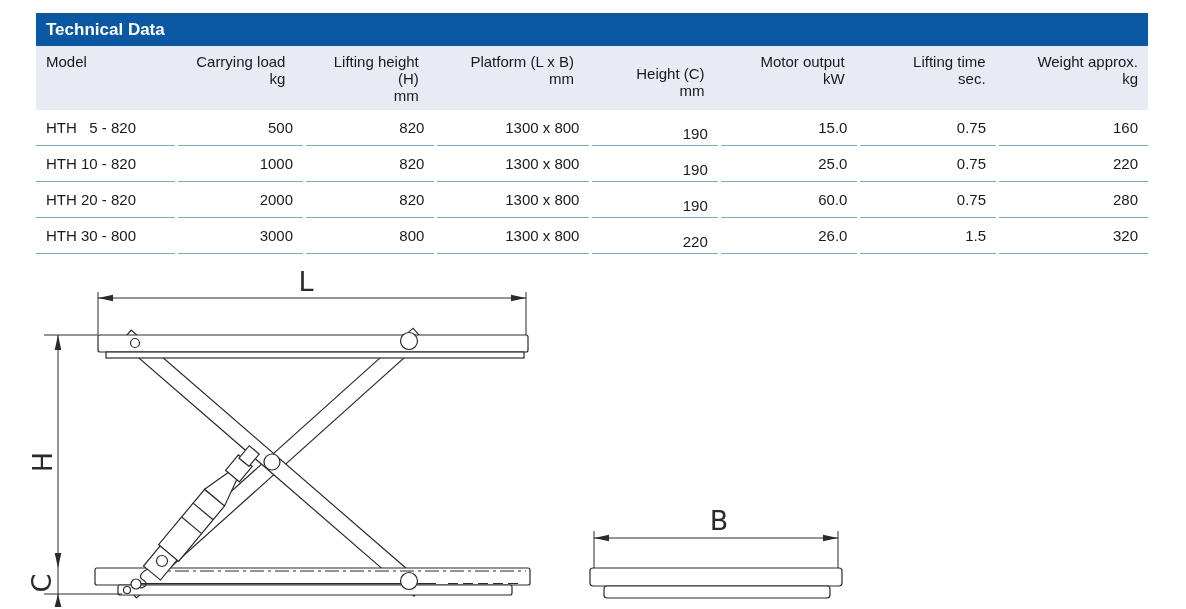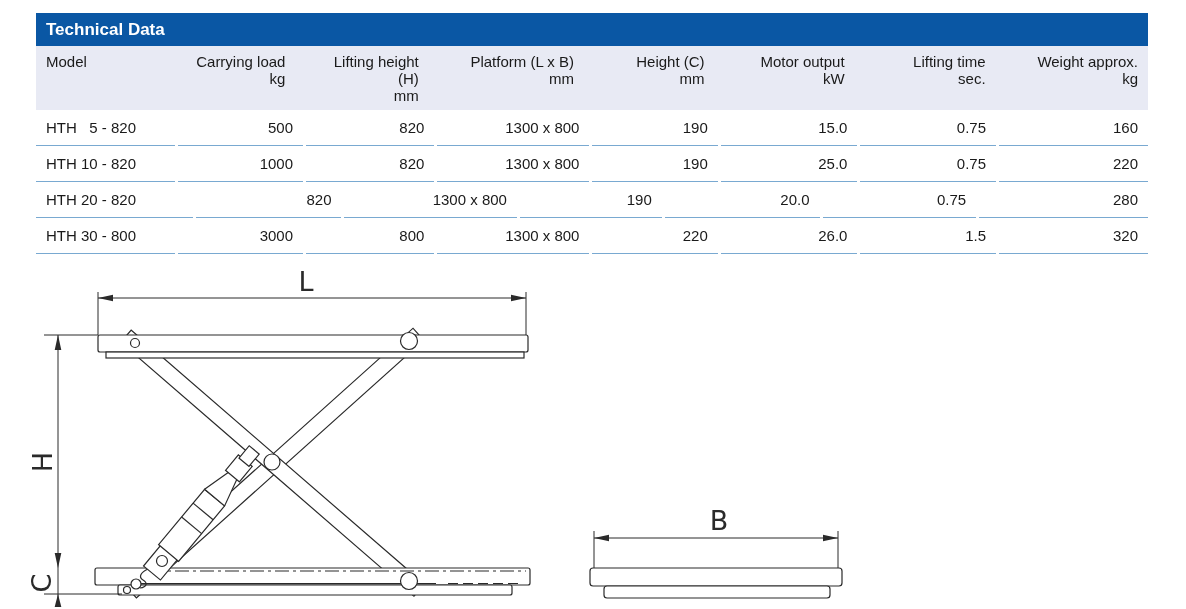--- a/index.html
+++ b/index.html
@@ -17,21 +17,21 @@
   .hcell{font-size:15px;line-height:17px;text-align:right;padding-right:10px;box-sizing:border-box;}
   .hcell .unit{min-height:17px;}
   .hcell.c0{text-align:left;padding-left:10px;padding-right:0;}
   .drow{display:flex;gap:3px;height:36px;text-align:center;}
   .dcell{
     font-size:15px;display:flex;align-items:center;justify-content:flex-end;
     padding-right:10px;box-sizing:border-box;border-bottom:1.5px solid #79a9d1;
   }
   .dcell.c0{justify-content:flex-start;padding-left:10px;padding-right:0;white-space:pre;}
   .c0{flex:1.25;} .c1{flex:1.12;} .c2{flex:1.15;} .c3{flex:1.38;}
-  .c4{flex:1.12;} .c5{flex:1.23;} .c6{flex:1.22;} .c7{flex:1.35;}
+  .c4{flex:1.12;margin-top:12px;} .c5{flex:1.23;} .c6{flex:1.22;} .c7{flex:1.35;}
   
   .drawing{position:absolute;left:0;top:255px;width:1186px;height:354px;}
   svg{display:block;}
   .ln{stroke:#2a2a2a;stroke-width:1.2;fill:none;}
   .shape{stroke:#2a2a2a;stroke-width:1.2;fill:#ffffff;}
   .dim{stroke:#2a2a2a;stroke-width:1;fill:none;}
   .arrow{fill:#2a2a2a;stroke:none;}
   .dimtxt{font-family:"DejaVu Sans",sans-serif;font-size:27px;fill:#2a2a2a;font-weight:400;}
 </style>
 </head>
@@ -92,24 +92,25 @@
       <div class="dcell c1">1000</div>
       <div class="dcell c2">820</div>
       <div class="dcell c3">1300 x 800</div>
       <div class="dcell c4">190</div>
       <div class="dcell c5">25.0</div>
       <div class="dcell c6">0.75</div>
       <div class="dcell c7">220</div>
     </div>
     <div class="drow">
       <div class="dcell c0">HTH 20 - 820</div>
+      <div class="dcell c1">2000</div>
       <div class="dcell c2">820</div>
       <div class="dcell c3">1300 x 800</div>
       <div class="dcell c4">190</div>
-      <div class="dcell c5">20.0</div>
+      <div class="dcell c5">60.0</div>
       <div class="dcell c6">0.75</div>
       <div class="dcell c7">280</div>
     </div>
     <div class="drow">
       <div class="dcell c0">HTH 30 - 800</div>
       <div class="dcell c1">3000</div>
       <div class="dcell c2">800</div>
       <div class="dcell c3">1300 x 800</div>
       <div class="dcell c4">220</div>
       <div class="dcell c5">26.0</div>

